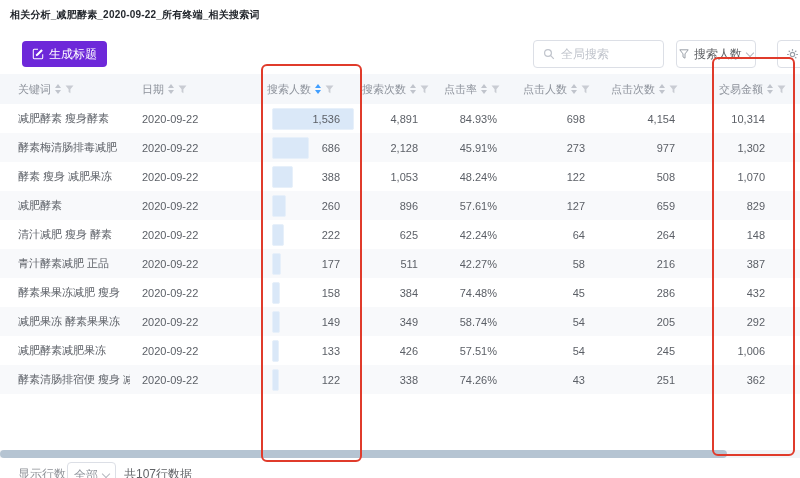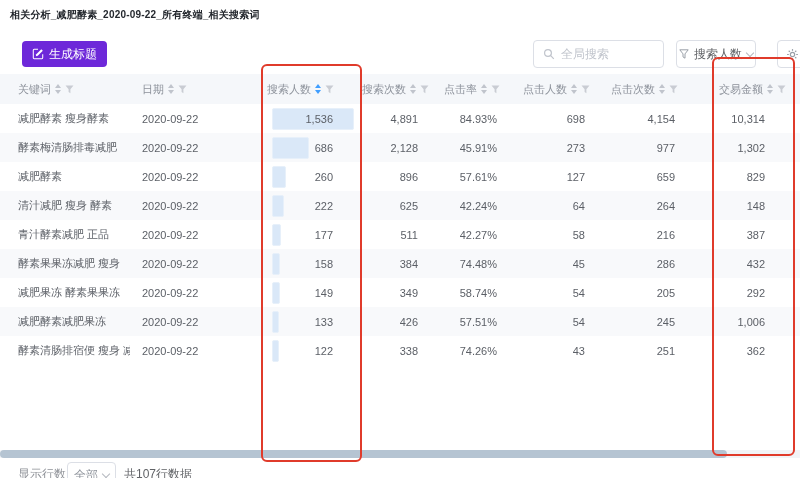--- a/index.html
+++ b/index.html
@@ -75,21 +75,21 @@
   th.c-users, th.c-num, th.c-amount { padding-right: 28px; }
   td.c-num   { padding-right: 26px; margin-left: 24px; }
   td.c-amount{ padding-right: 35px; }
   th.c-amount{ padding-right: 14px; }
   td.c-users { position: relative; }
   td.c-users .bar {
     position: absolute; left: 20px; top: 50%; transform: translateY(-50%);
     height: 22px; background: #dae8f8; border: 1px solid #e7f0fa; border-radius: 2px;
   }
   td.c-users .uval {
-    position: absolute; right: 29px; top: 50%; transform: translateY(-50%);
+    position: absolute; right: 22px; top: 50%; transform: translateY(-50%);
   }
   
   .sort { display: inline-flex; flex-direction: column; gap: 2px; cursor: pointer; }
   .sort b { display:block; width:0; height:0; border-left:3.5px solid transparent; border-right:3.5px solid transparent; }
   .sort .up   { border-bottom: 4px solid #c0c4cc; }
   .sort .down { border-top:    4px solid #c0c4cc; }
   .sort.active .up   { border-bottom-color: #409eff; }
   .sort.active .down { border-top-color:    #409eff; }
   .funnel { display:inline-flex; cursor: pointer; }
   
@@ -319,20 +319,33 @@
           <div class="bar" style="width: 36.6224px;"></div>
           <span class="uval">686</span>
         </td>
     <td class="ar c-num"><span>2,128</span></td>
     <td class="ar c-num"><span>45.91%</span></td>
     <td class="ar c-num"><span>273</span></td>
     <td class="ar c-num"><span>977</span></td>
     <td class="ar c-amount"><span>1,302</span></td>
   </tr>
       <tr>
+    <td class="al c-keyword"><span>酵素 瘦身 减肥果冻</span></td>
+    <td class="al c-date"><span>2020-09-22</span></td>
+    <td class="ar c-users">
+          <div class="bar" style="width: 20.7135px;"></div>
+          <span class="uval">388</span>
+        </td>
+    <td class="ar c-num"><span>1,053</span></td>
+    <td class="ar c-num"><span>48.24%</span></td>
+    <td class="ar c-num"><span>122</span></td>
+    <td class="ar c-num"><span>508</span></td>
+    <td class="ar c-amount"><span>1,070</span></td>
+  </tr>
+      <tr>
     <td class="al c-keyword"><span>减肥酵素</span></td>
     <td class="al c-date"><span>2020-09-22</span></td>
     <td class="ar c-users">
           <div class="bar" style="width: 13.8802px;"></div>
           <span class="uval">260</span>
         </td>
     <td class="ar c-num"><span>896</span></td>
     <td class="ar c-num"><span>57.61%</span></td>
     <td class="ar c-num"><span>127</span></td>
     <td class="ar c-num"><span>659</span></td>

